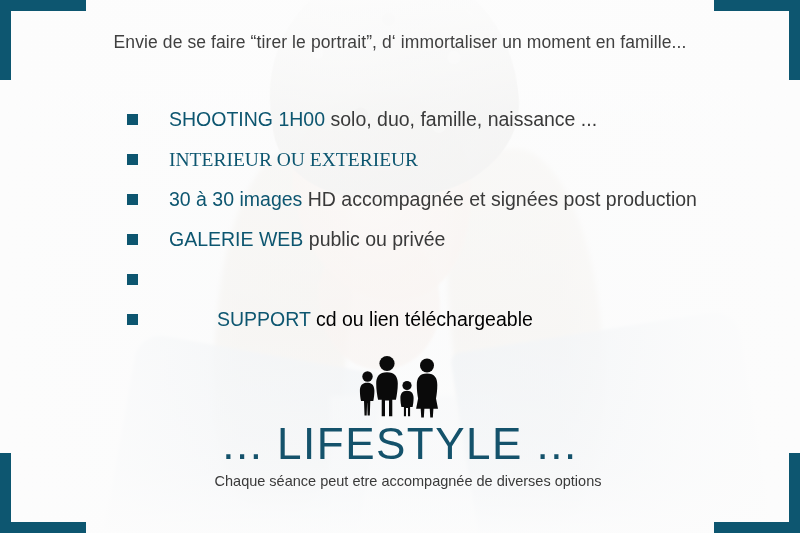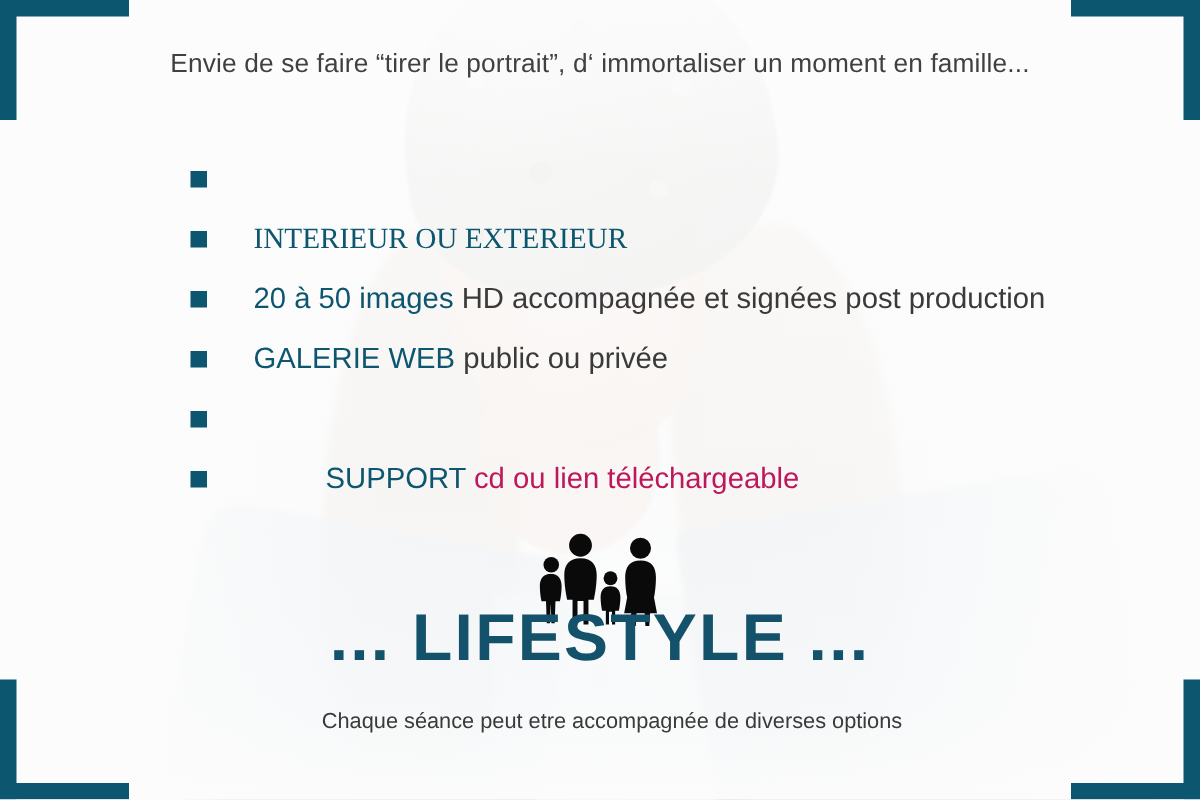--- a/index.html
+++ b/index.html
@@ -205,24 +205,24 @@
     top: 352px;
     width: 92px;
     height: 74px;
   }
   .family-icon svg { display: block; width: 100%; height: 100%; }
 
   
   .lifestyle {
     position: absolute;
     left: 0; right: 0;
-    top: 404px;
+    top: 422px;
     text-align: center;
     font-size: 44px;
-    font-weight: 700;
+    font-weight: 400;
     letter-spacing: 1.5px;
     line-height: 1;
   }
 
   
   .footnote {
     position: absolute;
     left: 16px; right: 0;
     top: 472px;
     text-align: center;
@@ -261,39 +261,40 @@
     <span class="fr-br-v" style="background: rgb(13, 86, 112);"></span>
   </div>
 
   <div class="content">
 
     <div class="headline" style="color: #404040;">Envie de se faire “tirer le portrait”, d‘ immortaliser un moment en famille...</div>
 
     <ul class="bullet-list">
       <li class="bullet-row">
         <span class="bullet-mark" style="background: rgb(13, 86, 112);"></span>
+        <span class="bullet-text"><span class="seg-accent" style="color: rgb(13, 86, 112);">SHOOTING 1H00</span><span class="seg-dark" style="color: rgb(58, 58, 58);"> solo, duo, famille, naissance ...</span></span>
       </li>
       <li class="bullet-row">
         <span class="bullet-mark" style="background: rgb(13, 86, 112);"></span>
         <span class="bullet-text"><span class="seg-accent" style="color: rgb(13, 86, 112); font-family: Liberation Serif, serif;">INTERIEUR OU EXTERIEUR</span><span class="seg-dark" style="color: rgb(58, 58, 58);"></span></span>
       </li>
       <li class="bullet-row">
         <span class="bullet-mark" style="background: rgb(13, 86, 112);"></span>
-        <span class="bullet-text"><span class="seg-accent" style="color: rgb(13, 86, 112);">20 à 50 images</span><span class="seg-dark" style="color: rgb(58, 58, 58);"> HD accompagnée et signées post production</span></span>
+        <span class="bullet-text"><span class="seg-accent" style="color: rgb(13, 86, 112);">30 à 30 images</span><span class="seg-dark" style="color: rgb(58, 58, 58);"> HD accompagnée et signées post production</span></span>
       </li>
       <li class="bullet-row">
         <span class="bullet-mark" style="background: rgb(13, 86, 112);"></span>
         <span class="bullet-text"><span class="seg-accent" style="color: rgb(13, 86, 112);">GALERIE WEB</span><span class="seg-dark" style="color: rgb(58, 58, 58);">  public ou privée</span></span>
       </li>
       <li class="bullet-row">
         <span class="bullet-mark" style="background: rgb(13, 86, 112);"></span>
       </li>
       <li class="bullet-row">
         <span class="bullet-mark" style="background: rgb(13, 86, 112);"></span>
-        <span class="bullet-text"><span class="seg-accent" style="color: rgb(13, 86, 112); margin-left: 48px;">SUPPORT</span><span class="seg-dark" style="color: #be185d;">  cd ou lien téléchargeable</span></span>
+        <span class="bullet-text"><span class="seg-accent" style="color: rgb(13, 86, 112); margin-left: 48px;">SUPPORT</span><span class="seg-dark" style="color: #000000;">  cd ou lien téléchargeable</span></span>
       </li>
     </ul>
 
     <div class="family-icon">
       <svg viewBox="0 0 92 74" xmlns="http://www.w3.org/2000/svg" aria-hidden="true">
         <g class="fam-g" fill="#0a0a0a">
 
           <circle cx="13.5" cy="24.5" r="5.2"></circle>
           <path d="M13.5 30.5c-5.4 0-7.6 3.6-7.6 8.2 0 3.9.5 7.4 1.1 10.2h3.0l.5 14.6h2.2l.4-12.4h.1l.4 12.4h2.2l.5-14.6h3.0c.6-2.8 1.1-6.3 1.1-10.2 0-4.6-2.2-8.2-7.4-8.2z"></path>
 

